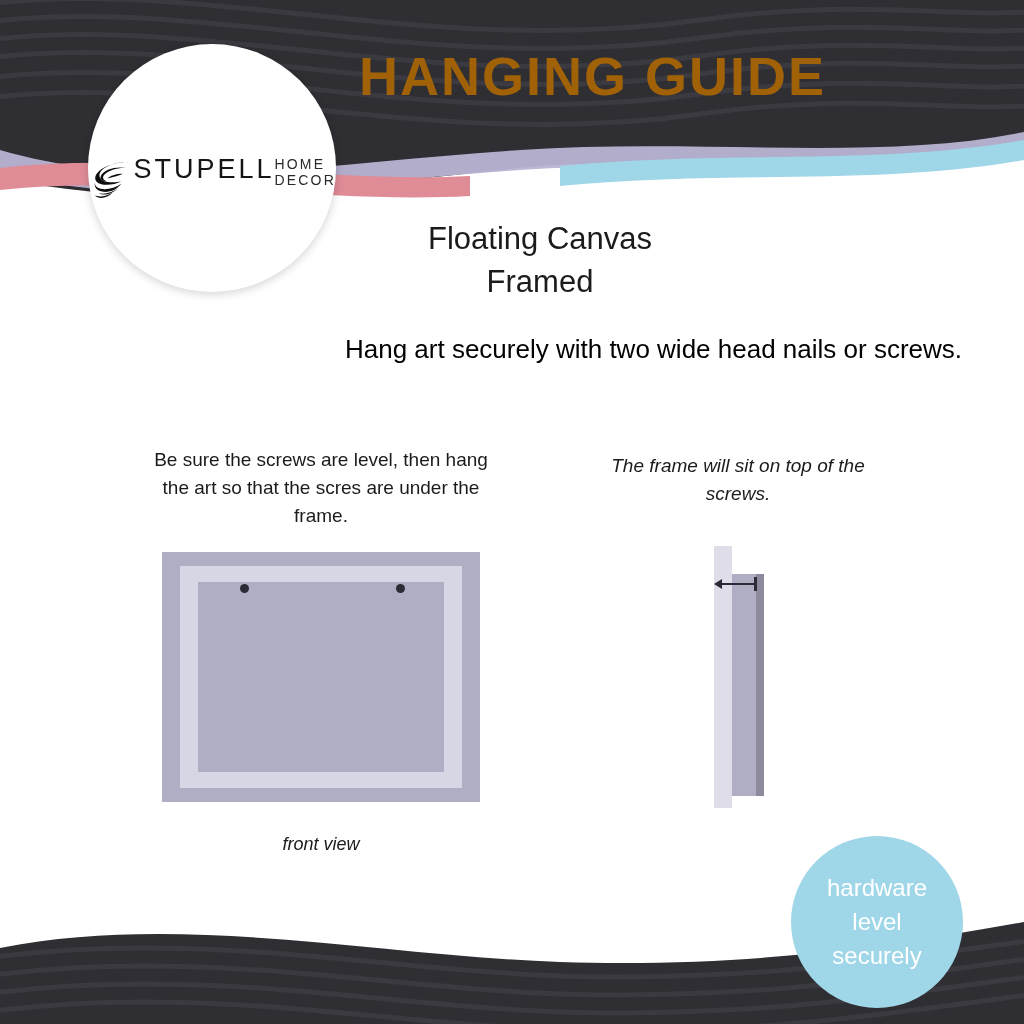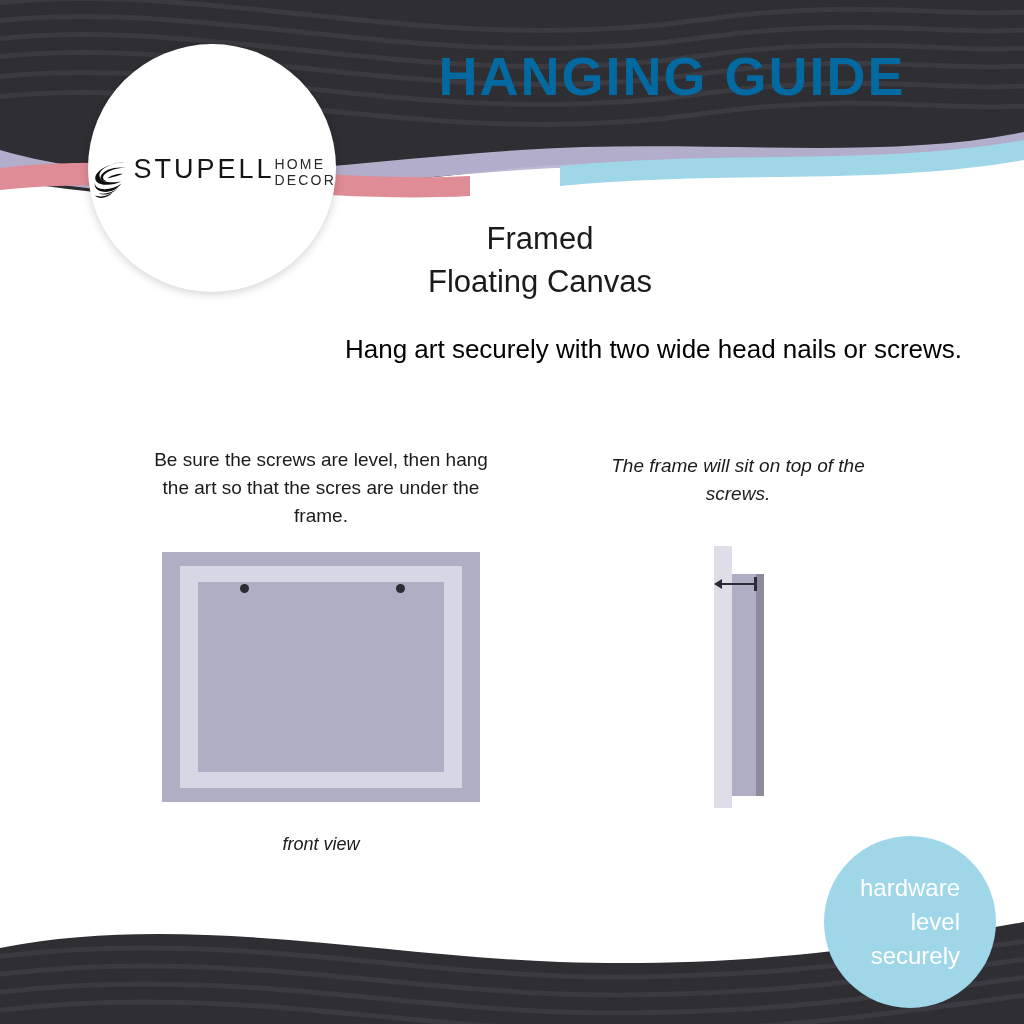--- a/index.html
+++ b/index.html
@@ -31,25 +31,24 @@
     left: 0; bottom: 0;
     width: 1024px;
     height: 120px;
     overflow: hidden;
   }
   .banner-svg { display: block; }
 
   
   .guide-title {
     position: absolute;
-    left: 392px;
+    left: 359px;
     top: 48px;
     width: 560px;
-    text-align: center;
-    color: #0369a1;
+    color: #a16207;
     font-size: 54px;
     font-weight: bold;
     letter-spacing: 2px;
     line-height: 1.05;
   }
 
   
   .logo-badge {
     position: absolute;
     left: 88px;
@@ -199,31 +198,31 @@
     left: 8px; top: 33px;
     width: 0; height: 0;
     border-top: 5px solid transparent;
     border-bottom: 5px solid transparent;
     border-right: 8px solid #2b2b35;
   }
 
   
   .hw-badge {
     position: absolute;
-    left: 824px;
+    left: 791px;
     top: 836px;
     width: 172px;
     height: 172px;
     border-radius: 50%;
     background: #9fd6e8;
     color: #ffffff;
     display: flex;
     align-items: center;
     justify-content: center;
-    text-align: right;
+    text-align: center;
     font-size: 24px;
     line-height: 1.42;
   }
 </style>
 </head>
 <body>
 
 <div id="page">
 
   <div class="banner-top">
@@ -264,22 +263,22 @@
         <path d="M96,66 C80,78 58,84 40,82 C24,80 16,70 22,60 C14,74 24,88 44,90 C64,92 84,82 96,66 Z"></path>
         <path d="M86,80 C70,92 46,98 30,94 C44,102 68,98 86,80 Z"></path>
         <path d="M70,92 C52,104 30,106 20,100 C28,112 56,110 70,92 Z"></path>
       </g>
     </svg>
     <div class="logo-name">STUPELL</div>
     <div class="logo-sub">HOME DECOR</div>
   </div>
 
   <div class="product-heading">
+    <div>Floating Canvas</div>
     <div>Framed</div>
-    <div>Floating Canvas</div>
   </div>
 
   <div class="main-instruction">Hang art securely with two wide head nails or screws.</div>
 
   <div class="col-note left">Be sure the screws are level, then hang the art so that the scres are under the frame.</div>
 
   <div class="front-view">
     <div class="mat"></div>
     <div class="canvas"></div>
     <div class="screw-dot s1"></div>

